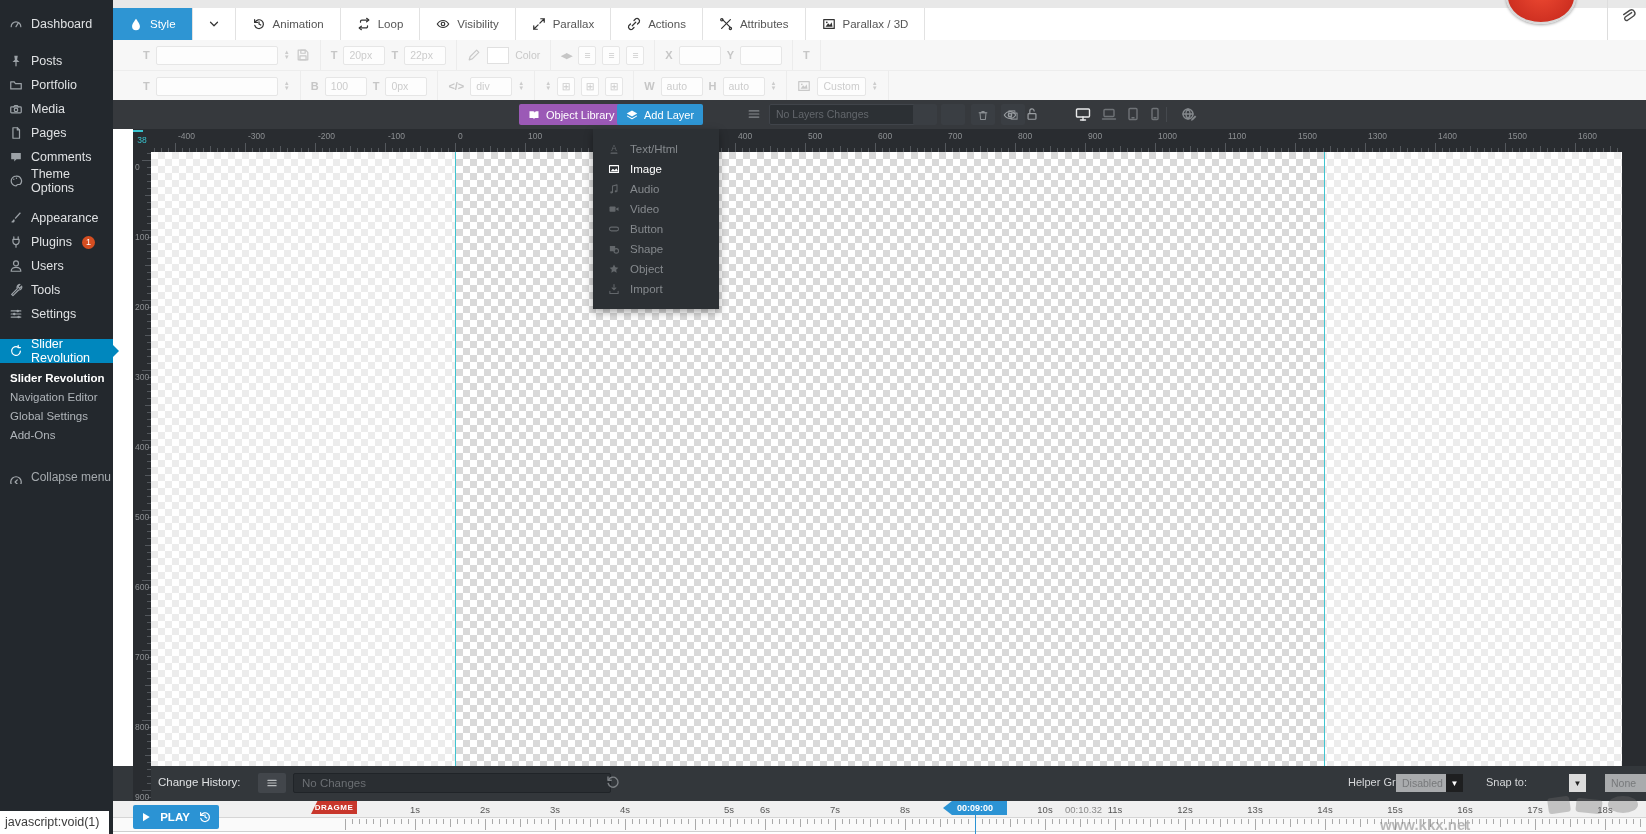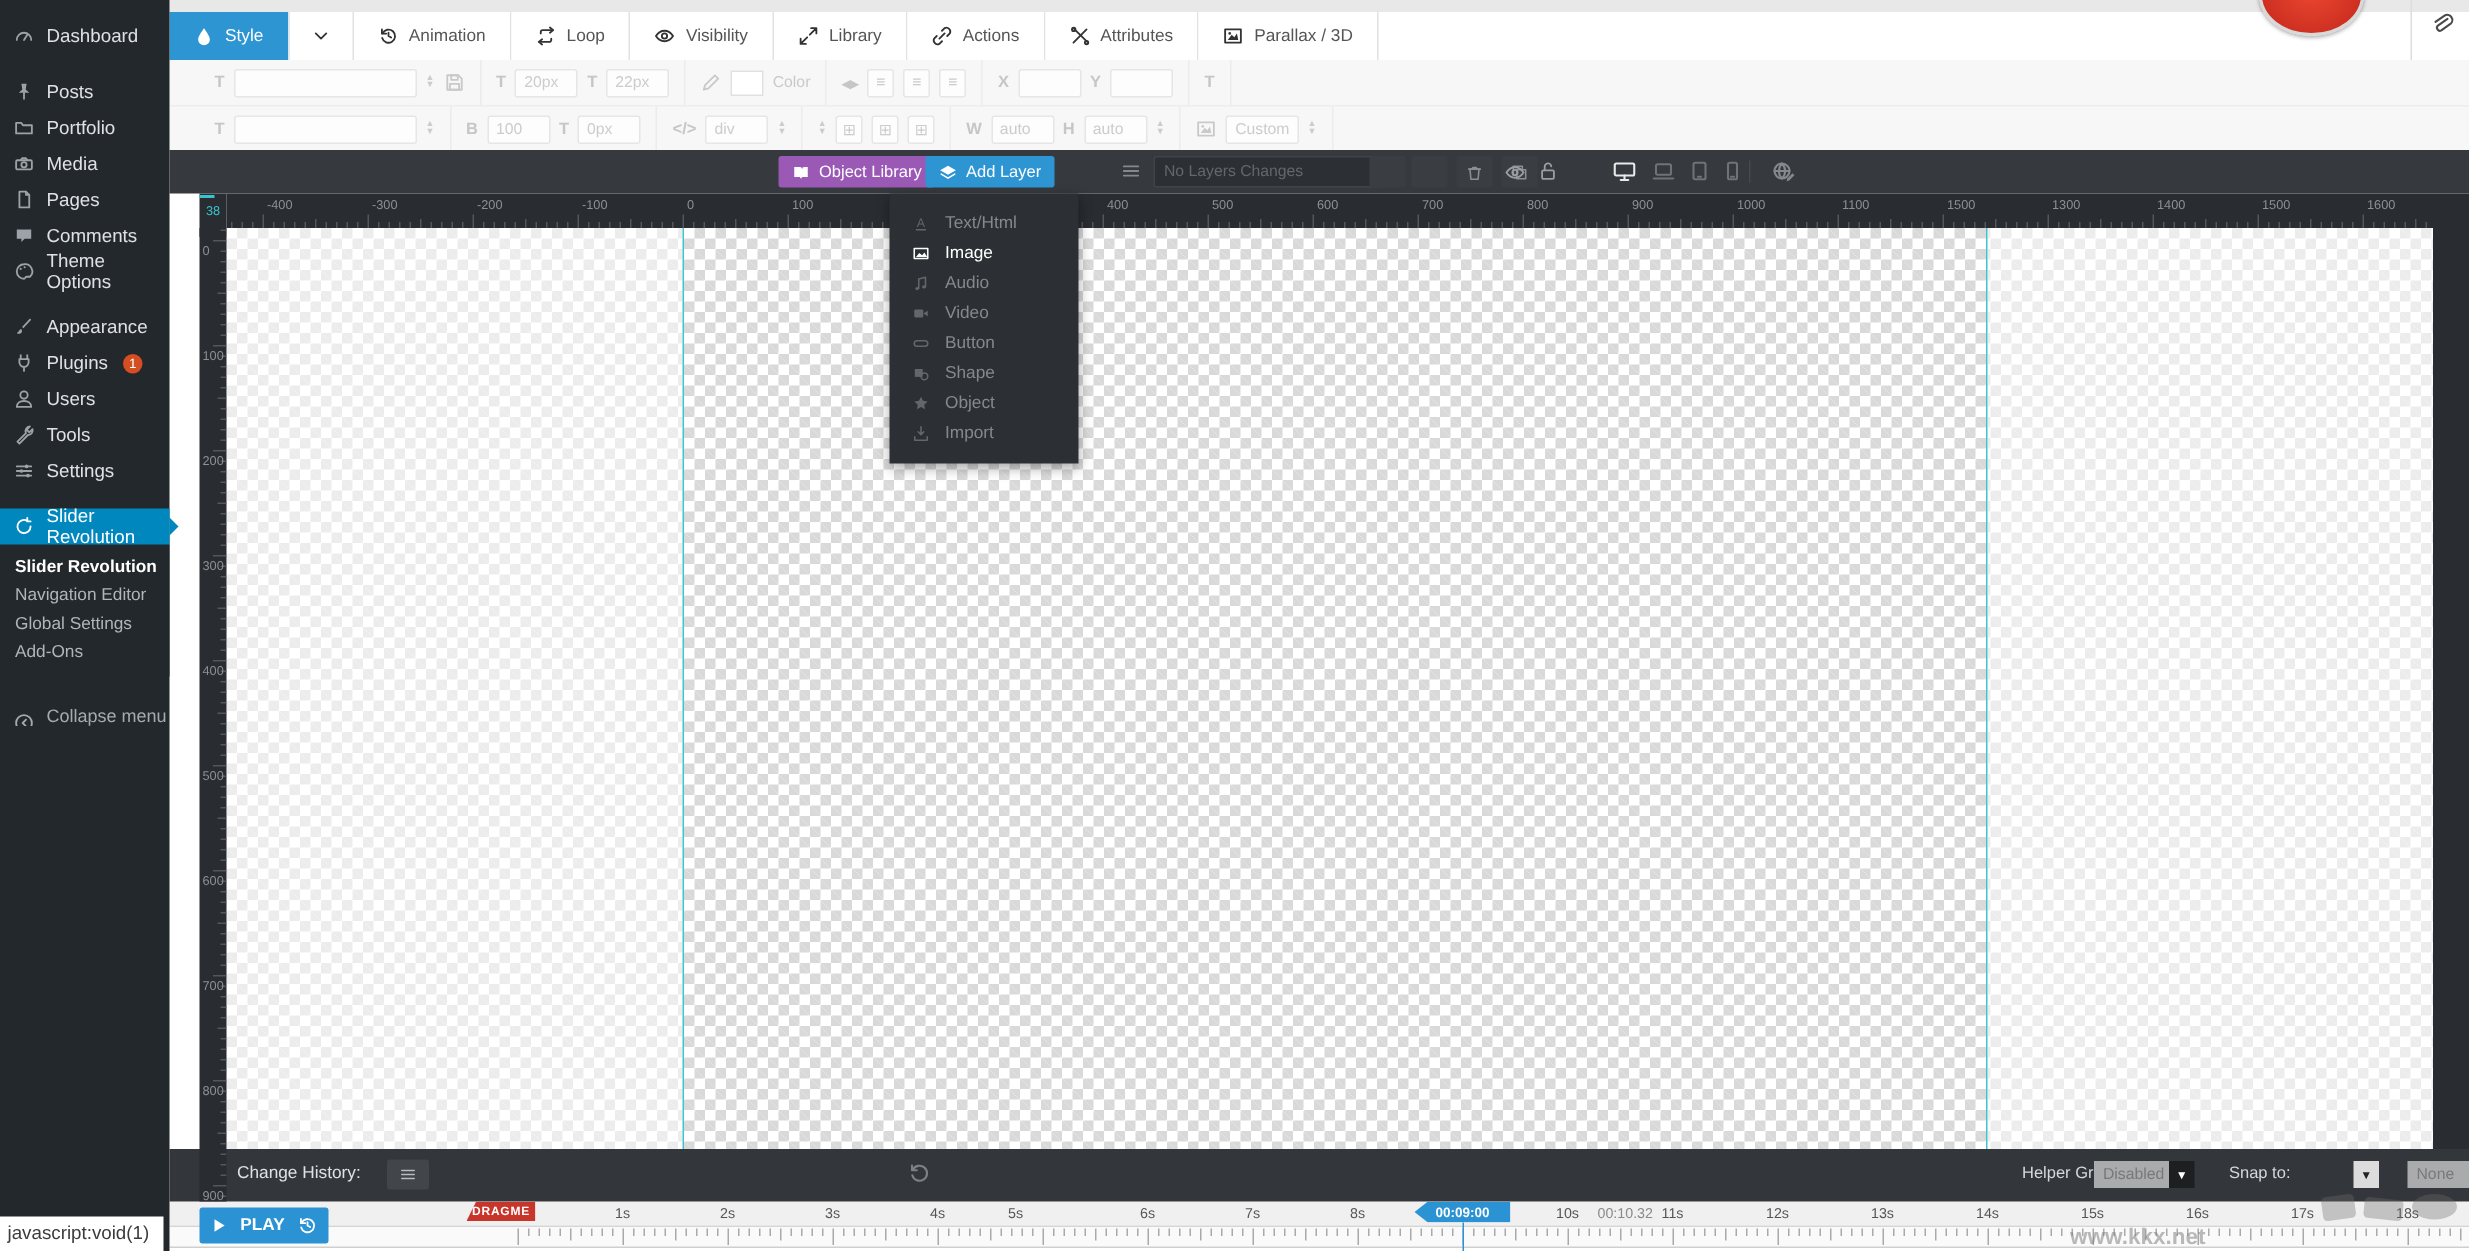--- a/index.html
+++ b/index.html
@@ -437,21 +437,21 @@
       <div class="tab">
         <svg class="ic ">
           <use href="#eye"></use>
         </svg>
         <span>Visibility</span>
       </div>
       <div class="tab">
         <svg class="ic ">
           <use href="#expand"></use>
         </svg>
-        <span>Library</span>
+        <span>Parallax</span>
       </div>
       <div class="tab">
         <svg class="ic ">
           <use href="#link"></use>
         </svg>
         <span>Actions</span>
       </div>
       <div class="tab">
         <svg class="ic ">
           <use href="#tools"></use>
@@ -998,38 +998,39 @@
   </div>
   <div id="right-strip" class="abs"></div>
 
   <div id="history-bar" class="abs">
     <span class="abs" id="hb-label">Change History:</span>
     <div class="abs" id="hb-burger">
         <svg class="ic s12">
           <use href="#burger"></use>
         </svg>
       </div>
+    <div class="abs" id="hb-input">No Changes</div>
     <svg class="abs ic s16" id="hb-undo">
         <use href="#undo"></use>
       </svg>
     <span class="abs hb-lab" style="left:1235px;top:10px">Helper Grid:</span>
     <span class="hb-sel" style="left:1283px;width:50px">Disabled</span>
     <span class="hb-arrow" style="left:1333px;background:#1e1f20;color:#fff;font-size:8px">▼</span>
     <span class="abs hb-lab" style="left:1373px;top:10px">Snap to:</span>
     <span class="hb-sel" style="left:1492px;width:36px">None</span>
     <span class="hb-arrow" style="left:1456px;background:#dcdcdc;color:#222;font-size:8px">▼</span>
   </div>
 
   <div id="timeline" class="abs">
     <div id="tl-top">
         <div class="tlab" style="left: 302px;">1s</div>
         <div class="tlab" style="left: 372px;">2s</div>
         <div class="tlab" style="left: 442px;">3s</div>
         <div class="tlab" style="left: 512px;">4s</div>
-        <div class="tlab" style="left: 564px;">5s</div>
+        <div class="tlab" style="left: 616px;">5s</div>
         <div class="tlab" style="left: 652px;">6s</div>
         <div class="tlab" style="left: 722px;">7s</div>
         <div class="tlab" style="left: 792px;">8s</div>
         <div class="tlab" style="left: 862px;">9s</div>
         <div class="tlab" style="left: 932px;">10s</div>
         <div class="tlab" style="left: 1002px;">11s</div>
         <div class="tlab" style="left: 1072px;">12s</div>
         <div class="tlab" style="left: 1142px;">13s</div>
         <div class="tlab" style="left: 1212px;">14s</div>
         <div class="tlab" style="left: 1282px;">15s</div>

